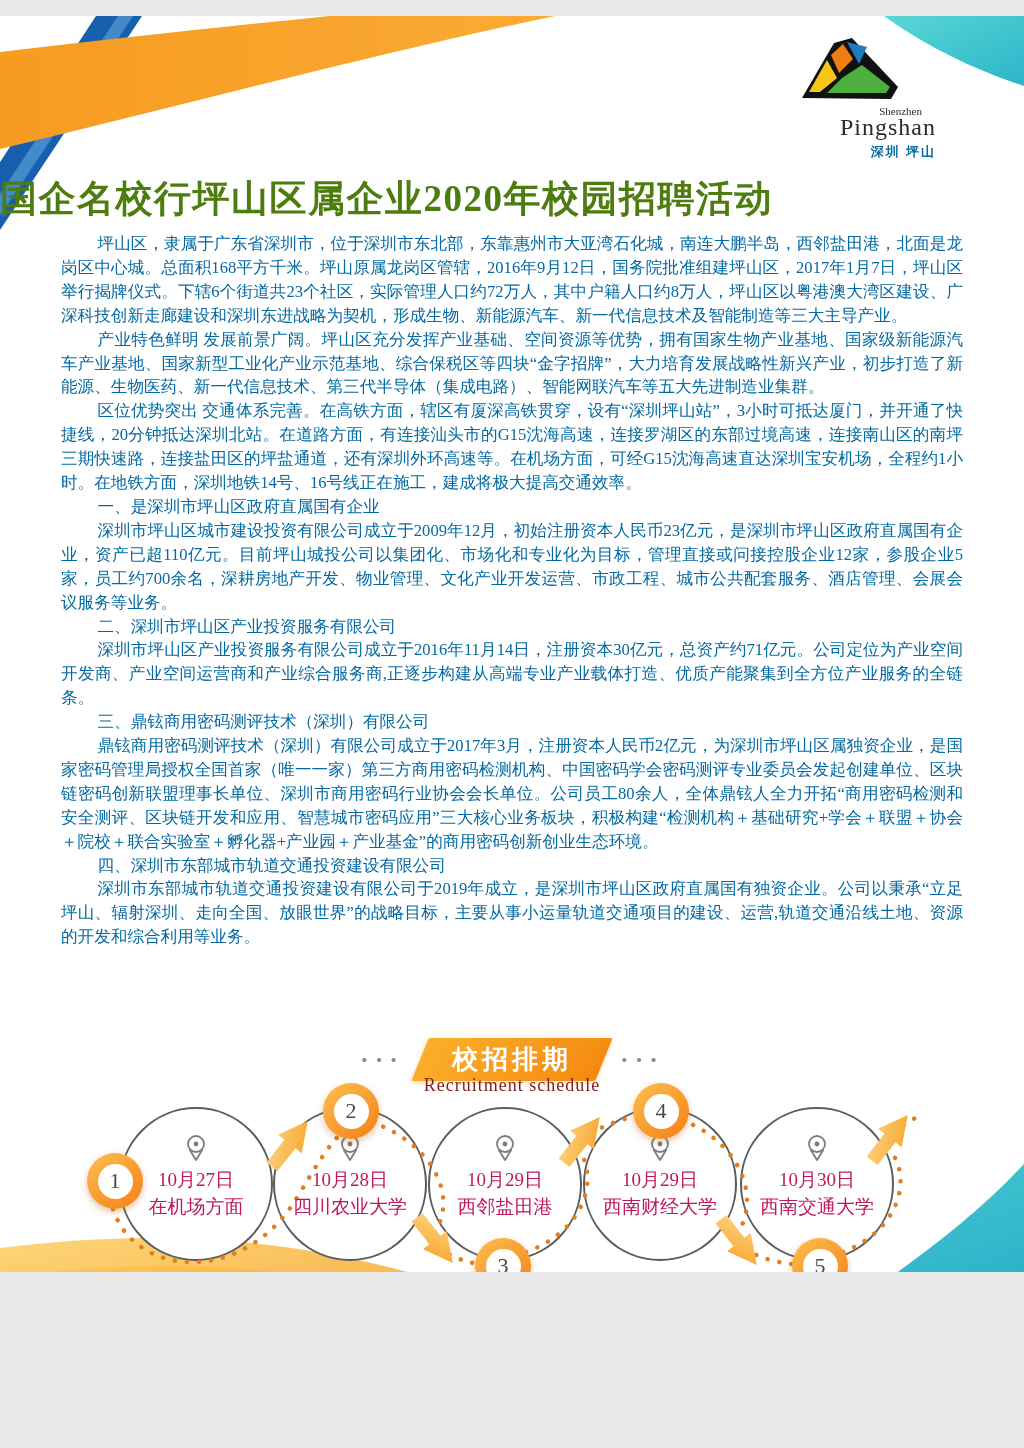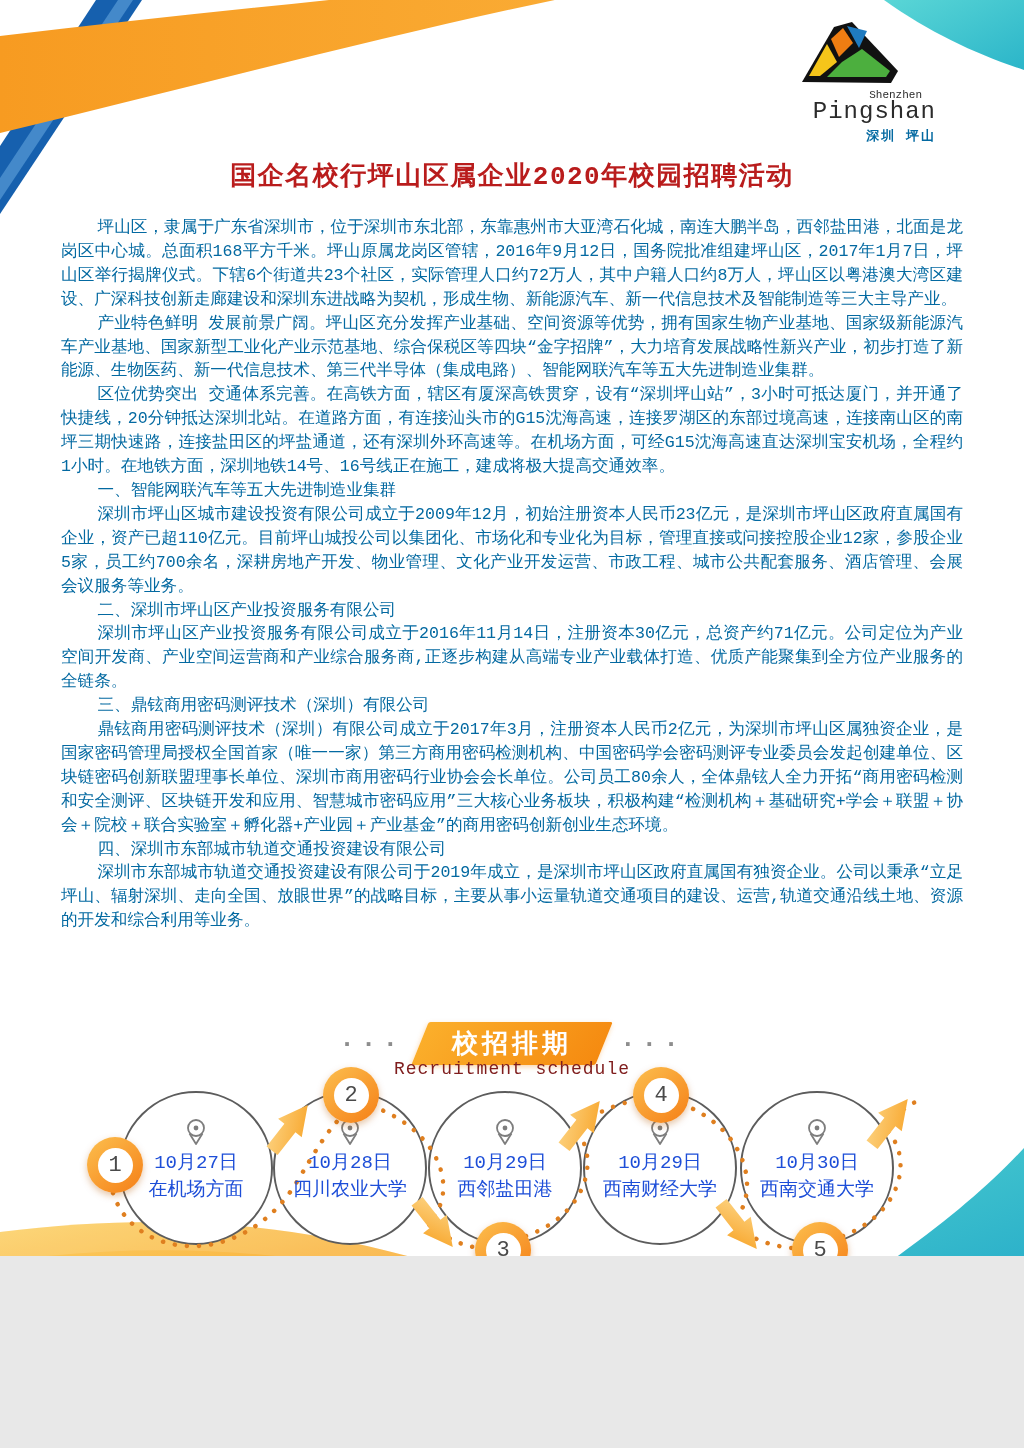--- a/index.html
+++ b/index.html
@@ -1,31 +1,31 @@
 <!DOCTYPE html>
 <html><head>
 <meta charset="utf-8">
 <style>
   html,body{margin:0;padding:0;background:#e8e8e8;}
   .poster{
-    position:relative;width:1024px;height:1256px;margin:0 auto;
+    position:relative;width:1024px;height:1256px;margin:16px auto;
     background:#ffffff;overflow:hidden;
-    font-family:Liberation Mono, monospace;
+    font-family:Liberation Serif, serif;
   }
   svg{display:block;}
   .bg-svg{position:absolute;left:0;top:0;z-index:0;}
   
   .logo{position:absolute;left:796px;top:18px;width:140px;z-index:3;text-align:center;}
   .logo .en-small{font-size:11px;color:#2b2b2b;text-align:right;padding-right:14px;margin-top:1px;}
   .logo .en-big{font-size:24px;color:#2b2b2b;letter-spacing:1px;margin-top:-3px;text-align:right;}
   .logo .cn{font-size:13px;font-weight:700;color:#0369a1;letter-spacing:2px;margin-top:2px;text-align:right;padding-left:26px;}
   
   .title{
-    position:absolute;left:0;top:158px;width:1024px;text-align:center;z-index:2;
-    font-size:26px;font-weight:800;color:#b91c1c;letter-spacing:1.5px;
+    position:absolute;left:0;top:158px;width:1024px;z-index:2;
+    font-size:37px;font-weight:800;color:#4d7c0f;letter-spacing:1.5px;
   }
   
   .body-copy{
     position:absolute;left:61px;top:216px;width:902px;z-index:2;
     font-size:16.6px;line-height:23.9px;color:#0369a1;text-align:justify;font-weight:500;
   }
   .body-copy p{margin:0;text-indent:2.2em;}
   
   .banner-row{position:absolute;left:0;top:1022px;width:1024px;z-index:2;
     display:flex;align-items:center;justify-content:center;gap:16px;}
@@ -35,21 +35,21 @@
     transform:skewX(-22deg);padding:4px 32px;border-radius:2px;
     box-shadow:0 2px 5px rgba(244,140,20,.35);
   }
   .banner-plate span{display:inline-block;transform:skewX(22deg);
     color:#ffffff;font-size:26px;font-weight:800;letter-spacing:4px;}
   .banner-sub{position:absolute;left:0;top:1059px;width:1024px;text-align:center;z-index:2;
     color:#7f1d1d;font-size:18px;letter-spacing:1px;}
   
   .sched-svg{position:absolute;left:0;top:1040px;z-index:1;}
   .stop{position:absolute;width:172px;text-align:center;z-index:2;
-    color:#1d4ed8;font-size:19px;line-height:27px;}
+    color:#be185d;font-size:19px;line-height:27px;}
   .stop .pin{margin:0 auto 4px auto;width:24px;height:28px;}
   .badge{position:absolute;width:56px;height:56px;border-radius:50%;z-index:3;
     background:linear-gradient(140deg,#fcbf4e,#f57f17);
     box-shadow:0 3px 7px rgba(180,90,0,.35);
     display:flex;align-items:center;justify-content:center;}
   .badge .in{width:35px;height:35px;border-radius:50%;background:#ffffff;
     display:flex;align-items:center;justify-content:center;
     font-size:22px;color:#4a4a4a;}
   
   .footer-line{position:absolute;left:66px;z-index:2;font-size:19px;font-weight:700;color:#1b2a6b;}
@@ -109,21 +109,21 @@
     <div class="en-big">Pingshan</div>
     <div class="cn">深圳 坪山</div>
   </div>
 
   <h1 class="title" style="margin:0">国企名校行坪山区属企业2020年校园招聘活动</h1>
 
   <div class="body-copy">
     <p>坪山区，隶属于广东省深圳市，位于深圳市东北部，东靠惠州市大亚湾石化城，南连大鹏半岛，西邻盐田港，北面是龙岗区中心城。总面积168平方千米。坪山原属龙岗区管辖，2016年9月12日，国务院批准组建坪山区，2017年1月7日，坪山区举行揭牌仪式。下辖6个街道共23个社区，实际管理人口约72万人，其中户籍人口约8万人，坪山区以粤港澳大湾区建设、广深科技创新走廊建设和深圳东进战略为契机，形成生物、新能源汽车、新一代信息技术及智能制造等三大主导产业。</p>
     <p>产业特色鲜明 发展前景广阔。坪山区充分发挥产业基础、空间资源等优势，拥有国家生物产业基地、国家级新能源汽车产业基地、国家新型工业化产业示范基地、综合保税区等四块“金字招牌”，大力培育发展战略性新兴产业，初步打造了新能源、生物医药、新一代信息技术、第三代半导体（集成电路）、智能网联汽车等五大先进制造业集群。</p>
     <p>区位优势突出 交通体系完善。在高铁方面，辖区有厦深高铁贯穿，设有“深圳坪山站”，3小时可抵达厦门，并开通了快捷线，20分钟抵达深圳北站。在道路方面，有连接汕头市的G15沈海高速，连接罗湖区的东部过境高速，连接南山区的南坪三期快速路，连接盐田区的坪盐通道，还有深圳外环高速等。在机场方面，可经G15沈海高速直达深圳宝安机场，全程约1小时。在地铁方面，深圳地铁14号、16号线正在施工，建成将极大提高交通效率。</p>
-    <p>一、智能网联汽车等五大先进制造业集群</p>
+    <p>一、是深圳市坪山区政府直属国有企业</p>
     <p>深圳市坪山区城市建设投资有限公司成立于2009年12月，初始注册资本人民币23亿元，是深圳市坪山区政府直属国有企业，资产已超110亿元。目前坪山城投公司以集团化、市场化和专业化为目标，管理直接或问接控股企业12家，参股企业5家，员工约700余名，深耕房地产开发、物业管理、文化产业开发运营、市政工程、城市公共配套服务、酒店管理、会展会议服务等业务。</p>
     <p>二、深圳市坪山区产业投资服务有限公司</p>
     <p>深圳市坪山区产业投资服务有限公司成立于2016年11月14日，注册资本30亿元，总资产约71亿元。公司定位为产业空间开发商、产业空间运营商和产业综合服务商,正逐步构建从高端专业产业载体打造、优质产能聚集到全方位产业服务的全链条。</p>
     <p>三、鼎铉商用密码测评技术（深圳）有限公司</p>
     <p>鼎铉商用密码测评技术（深圳）有限公司成立于2017年3月，注册资本人民币2亿元，为深圳市坪山区属独资企业，是国家密码管理局授权全国首家（唯一一家）第三方商用密码检测机构、中国密码学会密码测评专业委员会发起创建单位、区块链密码创新联盟理事长单位、深圳市商用密码行业协会会长单位。公司员工80余人，全体鼎铉人全力开拓“商用密码检测和安全测评、区块链开发和应用、智慧城市密码应用”三大核心业务板块，积极构建“检测机构＋基础研究+学会＋联盟＋协会＋院校＋联合实验室＋孵化器+产业园＋产业基金”的商用密码创新创业生态环境。</p>
     <p>四、深圳市东部城市轨道交通投资建设有限公司</p>
     <p>深圳市东部城市轨道交通投资建设有限公司于2019年成立，是深圳市坪山区政府直属国有独资企业。公司以秉承“立足坪山、辐射深圳、走向全国、放眼世界”的战略目标，主要从事小运量轨道交通项目的建设、运营,轨道交通沿线土地、资源的开发和综合利用等业务。</p>
   </div>
 
   <div class="banner-row">

